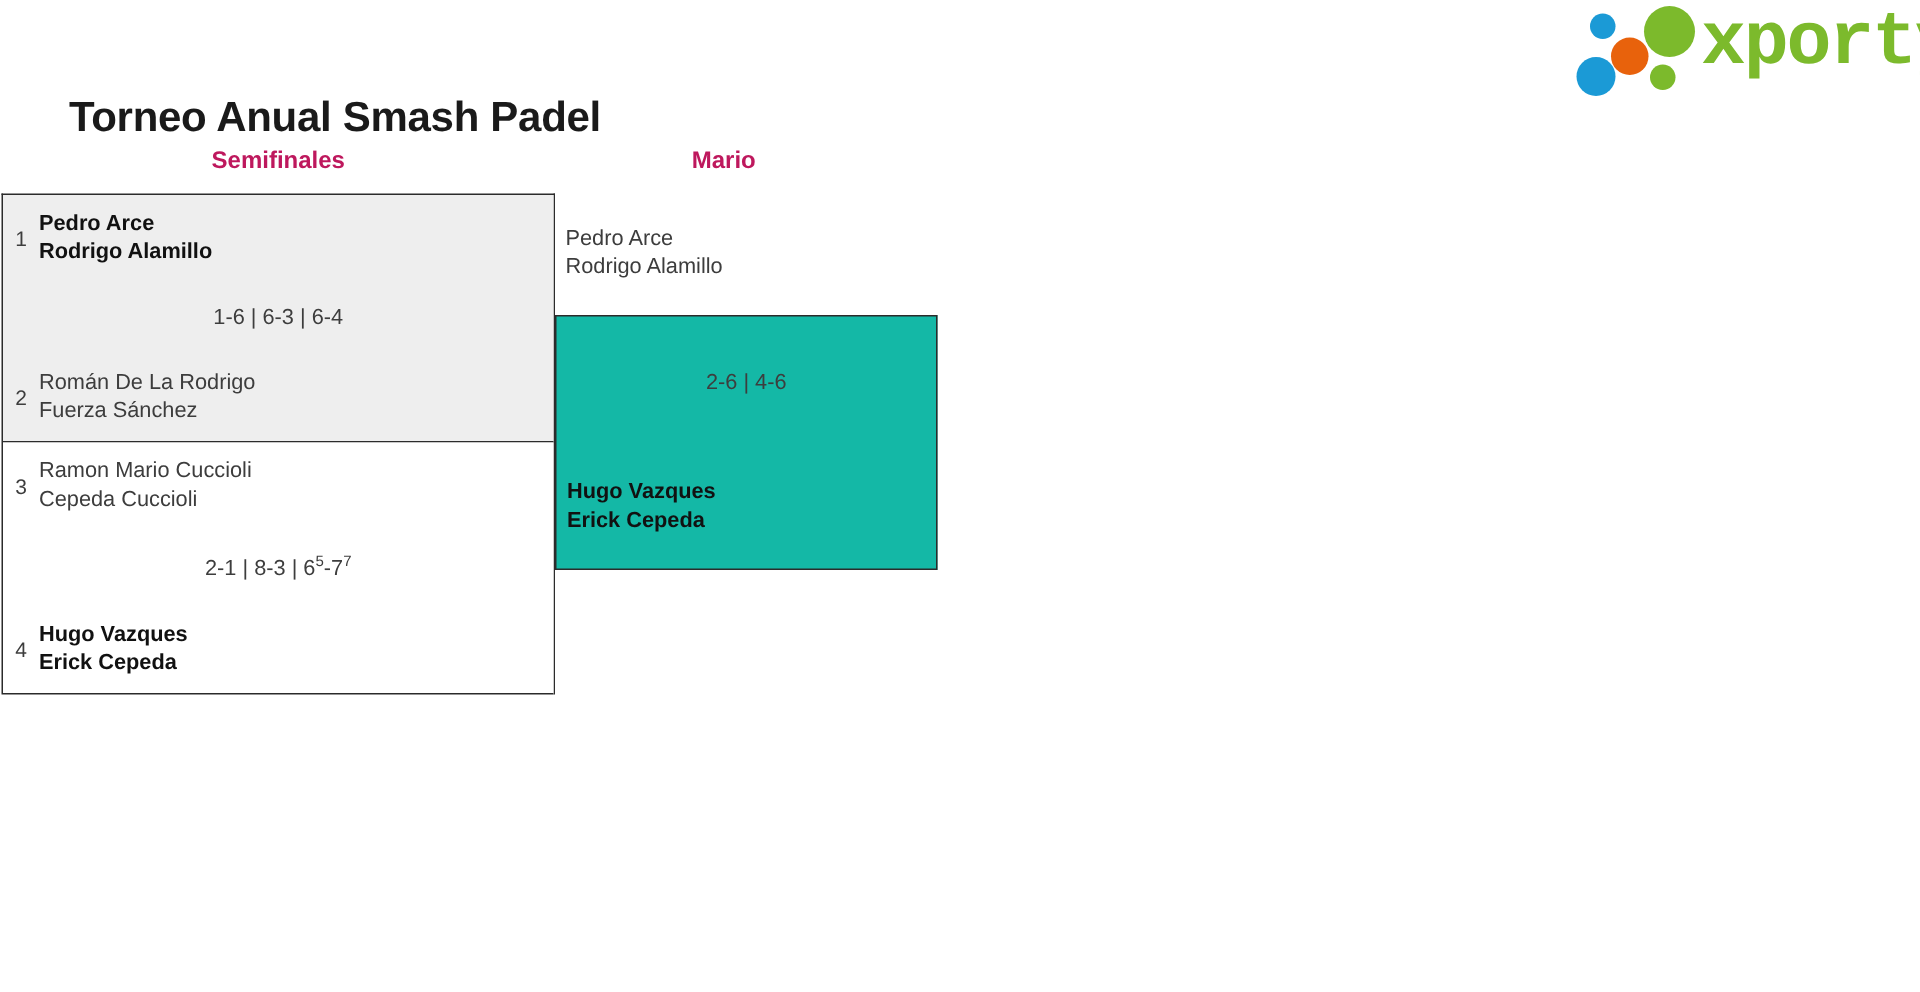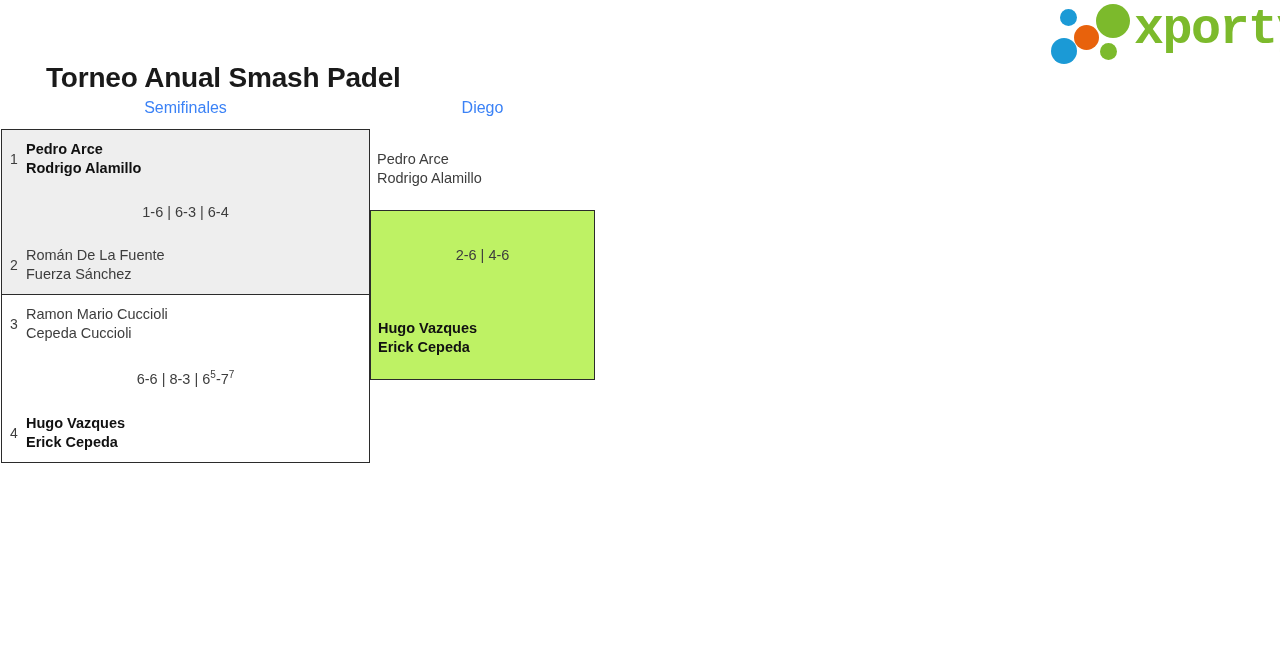--- a/index.html
+++ b/index.html
@@ -66,23 +66,23 @@
     font-weight: 700;
     color: #7cba2c;
     letter-spacing: -1.5px;
   }
 
   
   .round-header {
     position: absolute;
     font-size: 16px;
     line-height: 20px;
-    color: #3b82f6;
-    text-align: center;
-    font-weight: 400;
+    color: #be185d;
+    text-align: center;
+    font-weight: 700;
   }
   .round-header-semis { left: 1px;   top: 98px;  width: 369px; }
   .round-header-final { left: 370px; top: 98px;  width: 225px; }
 
   
   .bracket { position: absolute; left: 0; top: 0; }
 
   .round-semis {
     position: absolute;
     left: 1px;
@@ -146,24 +146,24 @@
     font-size: 10px;
     vertical-align: super;
     line-height: 0;
   }
 
   
   .round-final {
     position: absolute;
     left: 370px;
     top: 210px;
-    width: 225px;
+    width: 255px;
     height: 170px;
     border: 1px solid #2b2b2b;
-    background: #bef264;
+    background: #14b8a6;
   }
 
   .final-team-top {
     position: absolute;
     left: 377px;
     top: 150px;
     font-size: 14.5px;
     line-height: 19px;
     color: #3d3d3d;
   }
@@ -204,21 +204,21 @@
       <span class="dot dot-blue-top"></span>
       <span class="dot dot-orange"></span>
       <span class="dot dot-blue-big"></span>
       <span class="dot dot-green-big"></span>
       <span class="dot dot-green-sm"></span>
     </div>
     <div class="logo-word">xporty</div>
   </div>
 
   <div class="round-header round-header-semis">Semifinales</div>
-  <div class="round-header round-header-final">Diego</div>
+  <div class="round-header round-header-final">Mario</div>
 
   <div class="bracket">
 
     <div class="round-semis">
 
       <div class="match-semi highlight">
         <div class="team-row team-top">
           <span class="seed">1</span>
           <span class="team-names winner">
             <span class="name-line">Pedro Arce</span>
@@ -226,37 +226,37 @@
           </span>
         </div>
 
         <div class="score">
           <span>1-6 | 6-3 | 6-4</span>
         </div>
 
         <div class="team-row team-bottom">
           <span class="seed">2</span>
           <span class="team-names">
-            <span class="name-line">Román De La Fuente</span>
+            <span class="name-line">Román De La Rodrigo</span>
             <span class="name-line">Fuerza Sánchez</span>
           </span>
         </div>
       </div>
 
       <div class="match-semi plain">
         <div class="team-row team-top">
           <span class="seed">3</span>
           <span class="team-names">
             <span class="name-line">Ramon Mario Cuccioli</span>
             <span class="name-line">Cepeda Cuccioli</span>
           </span>
         </div>
 
         <div class="score">
-          <span>6-6</span>
+          <span>2-1</span>
           <span> | </span>
           <span>8-3</span>
           <span> | </span>
           <span>6<sup>5</sup>-7<sup>7</sup></span>
         </div>
 
         <div class="team-row team-bottom">
           <span class="seed">4</span>
           <span class="team-names winner">
             <span class="name-line">Hugo Vazques</span>

